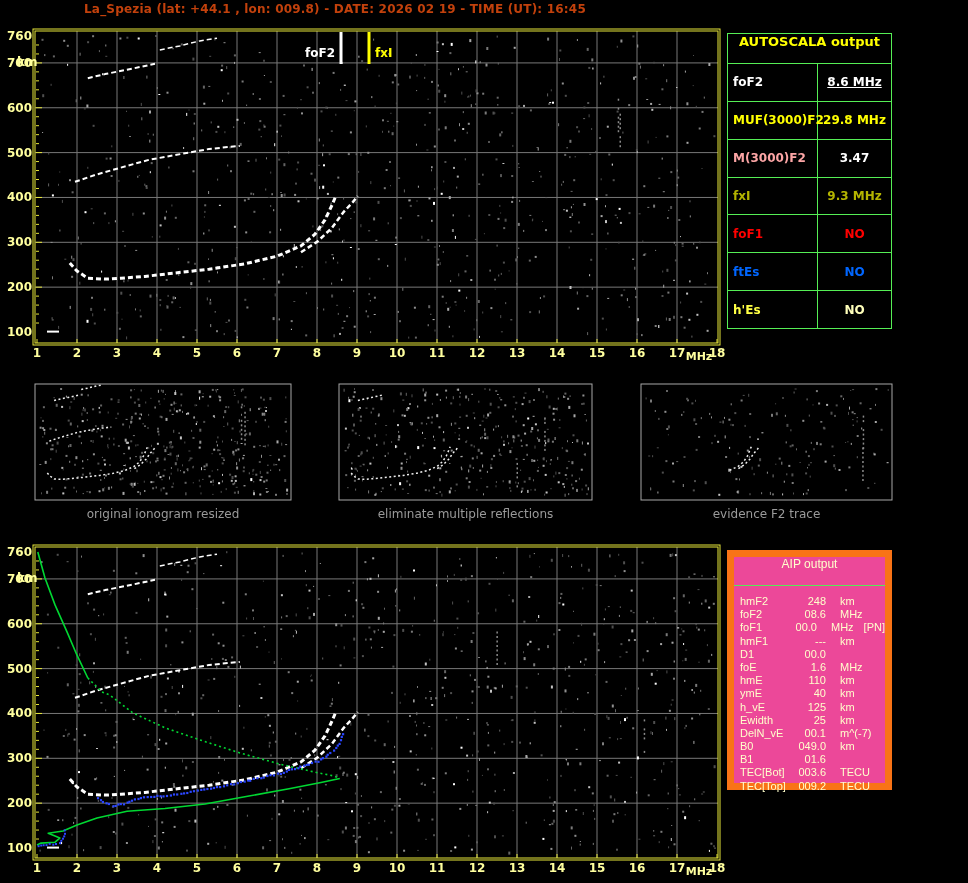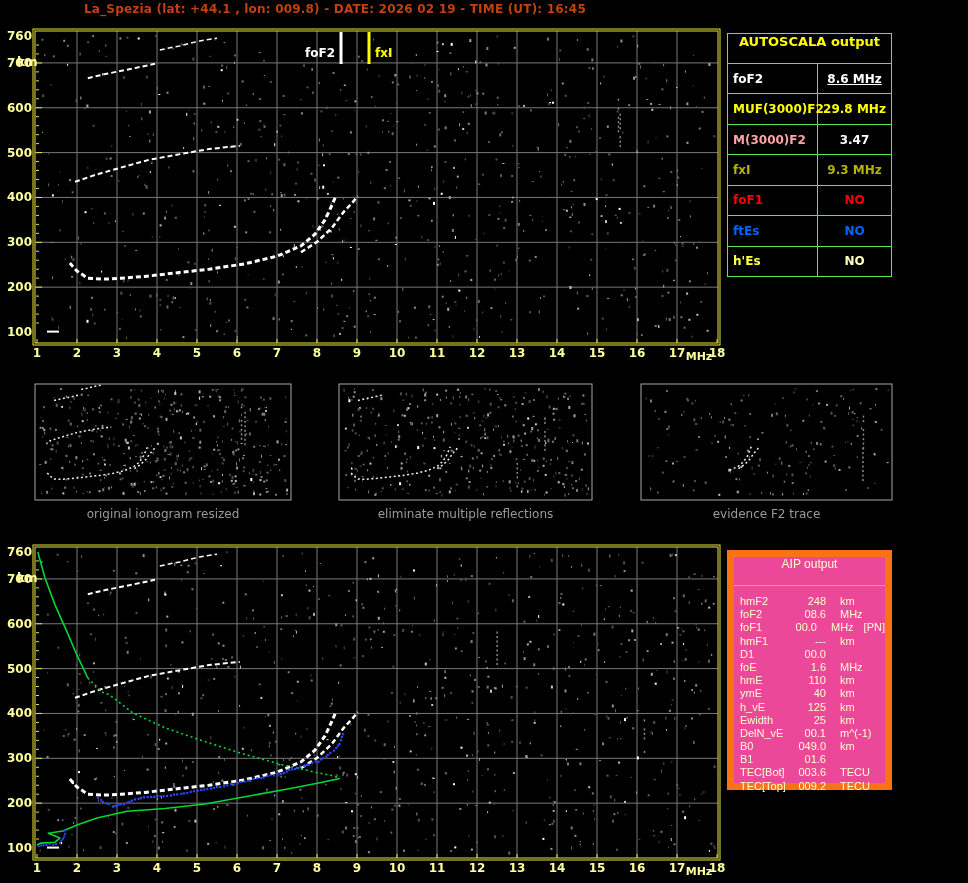--- a/index.html
+++ b/index.html
@@ -2,21 +2,21 @@
 <html><head>
 <meta charset="utf-8">
 <style>
   html,body{margin:0;padding:0;background:#000;}
   #root{position:relative;width:968px;height:883px;background:#000;overflow:hidden;
         font-family:"DejaVu Sans",sans-serif;}
   #scene{position:absolute;left:0;top:0;}
   .title{position:absolute;left:84px;top:2px;font:bold 12px "DejaVu Sans",sans-serif;
          color:#c2410c;letter-spacing:0.2px;white-space:nowrap;}
   
-  .as-table{position:absolute;left:727px;top:33px;width:165px;height:244px;
+  .as-table{position:absolute;left:727px;top:33px;width:165px;height:296px;
             border:1px solid #55ee55;box-sizing:border-box;display:flex;flex-direction:column;
             background:#000;}
   .as-header{height:29px;line-height:29px;text-align:center;font:bold 13px "DejaVu Sans",sans-serif;
              color:#ffff00;border-bottom:1px solid #55ee55;}
   .as-body{flex:1;display:flex;flex-direction:column;}
   .as-row{flex:1;display:flex;border-bottom:1px solid #55ee55;}
   .as-row:last-child{border-bottom:none;justify-content:flex-end;}
   .as-cell-label{width:84px;border-right:1px solid #55ee55;display:flex;align-items:center;
                  padding-left:5px;font:bold 12px "DejaVu Sans",sans-serif;white-space:nowrap;}
   .as-cell-value{flex:1;display:flex;align-items:center;justify-content:center;
@@ -3029,21 +3029,21 @@
           <span class="aip-unit">km</span>
         </div>
         <div class="aip-row">
           <span class="aip-label">Ewidth</span>
           <span class="aip-value">25</span>
           <span class="aip-unit">km</span>
         </div>
         <div class="aip-row">
           <span class="aip-label">DelN_vE</span>
           <span class="aip-value">00.1</span>
-          <span class="aip-unit">m^(-1)</span>
+          <span class="aip-unit">m^(-7)</span>
         </div>
         <div class="aip-row">
           <span class="aip-label">B0</span>
           <span class="aip-value">049.0</span>
           <span class="aip-unit">km</span>
         </div>
         <div class="aip-row">
           <span class="aip-label">B1</span>
           <span class="aip-value">01.6</span>
           <span class="aip-unit"></span>

